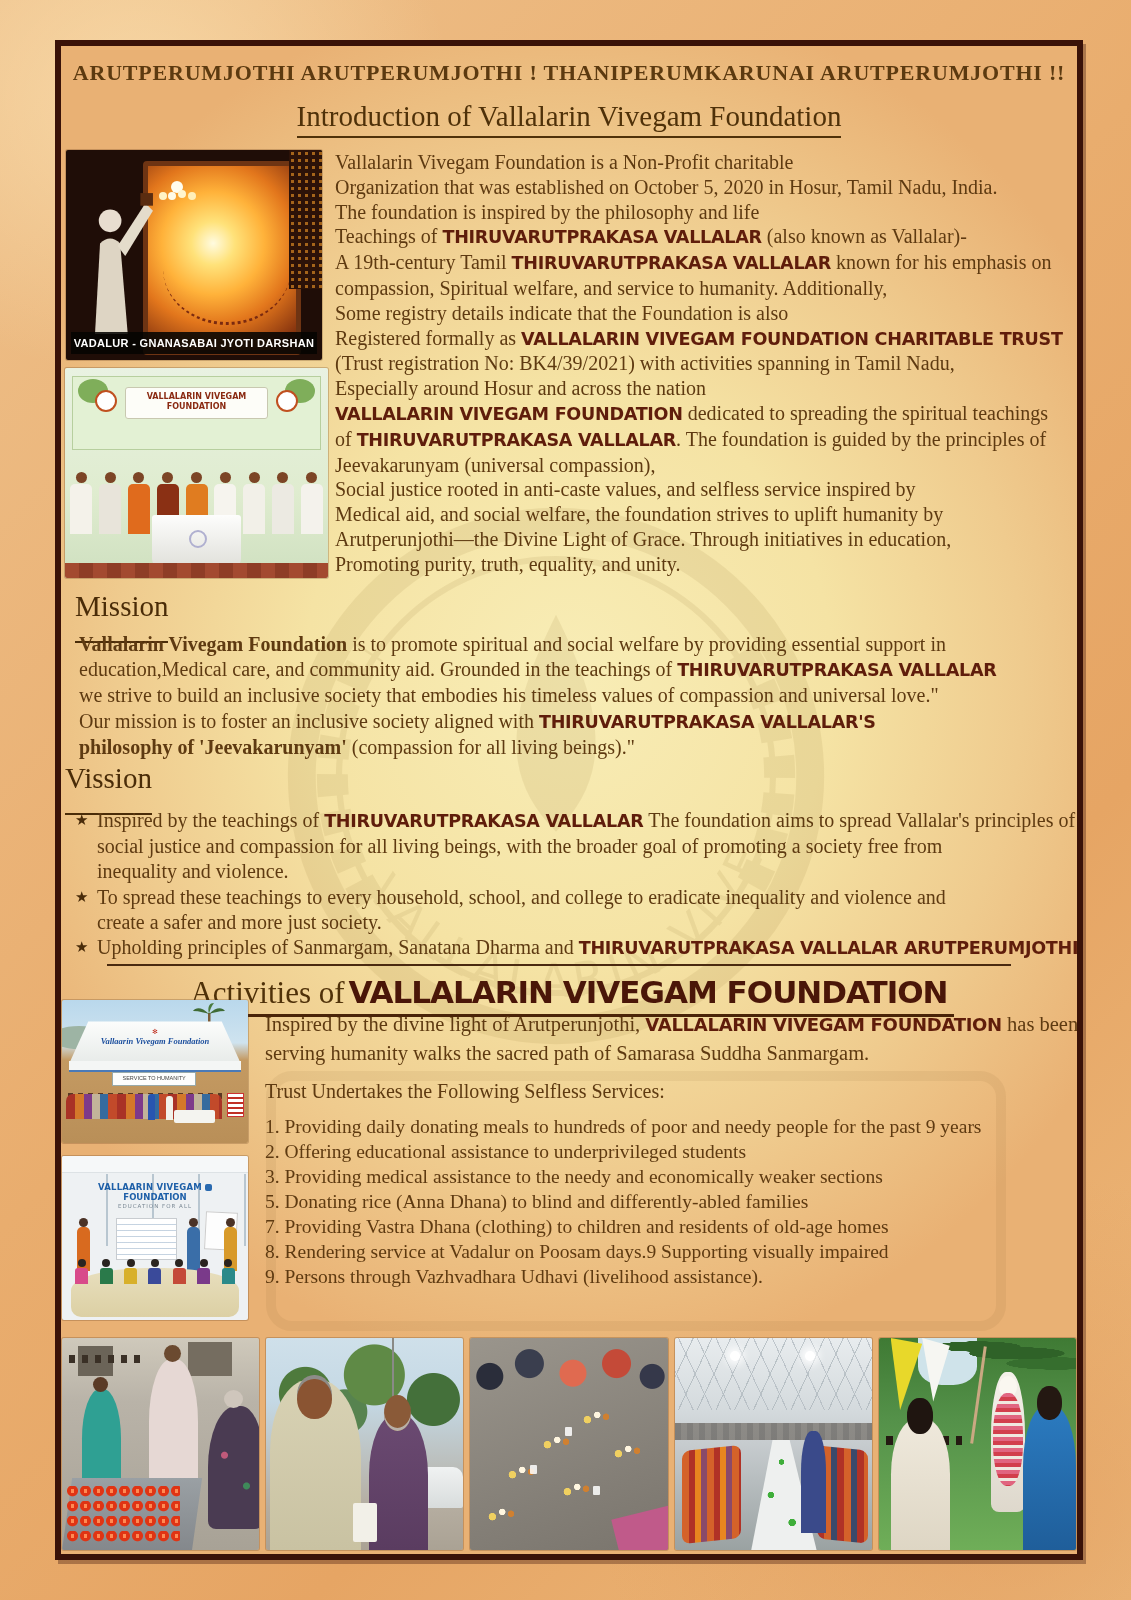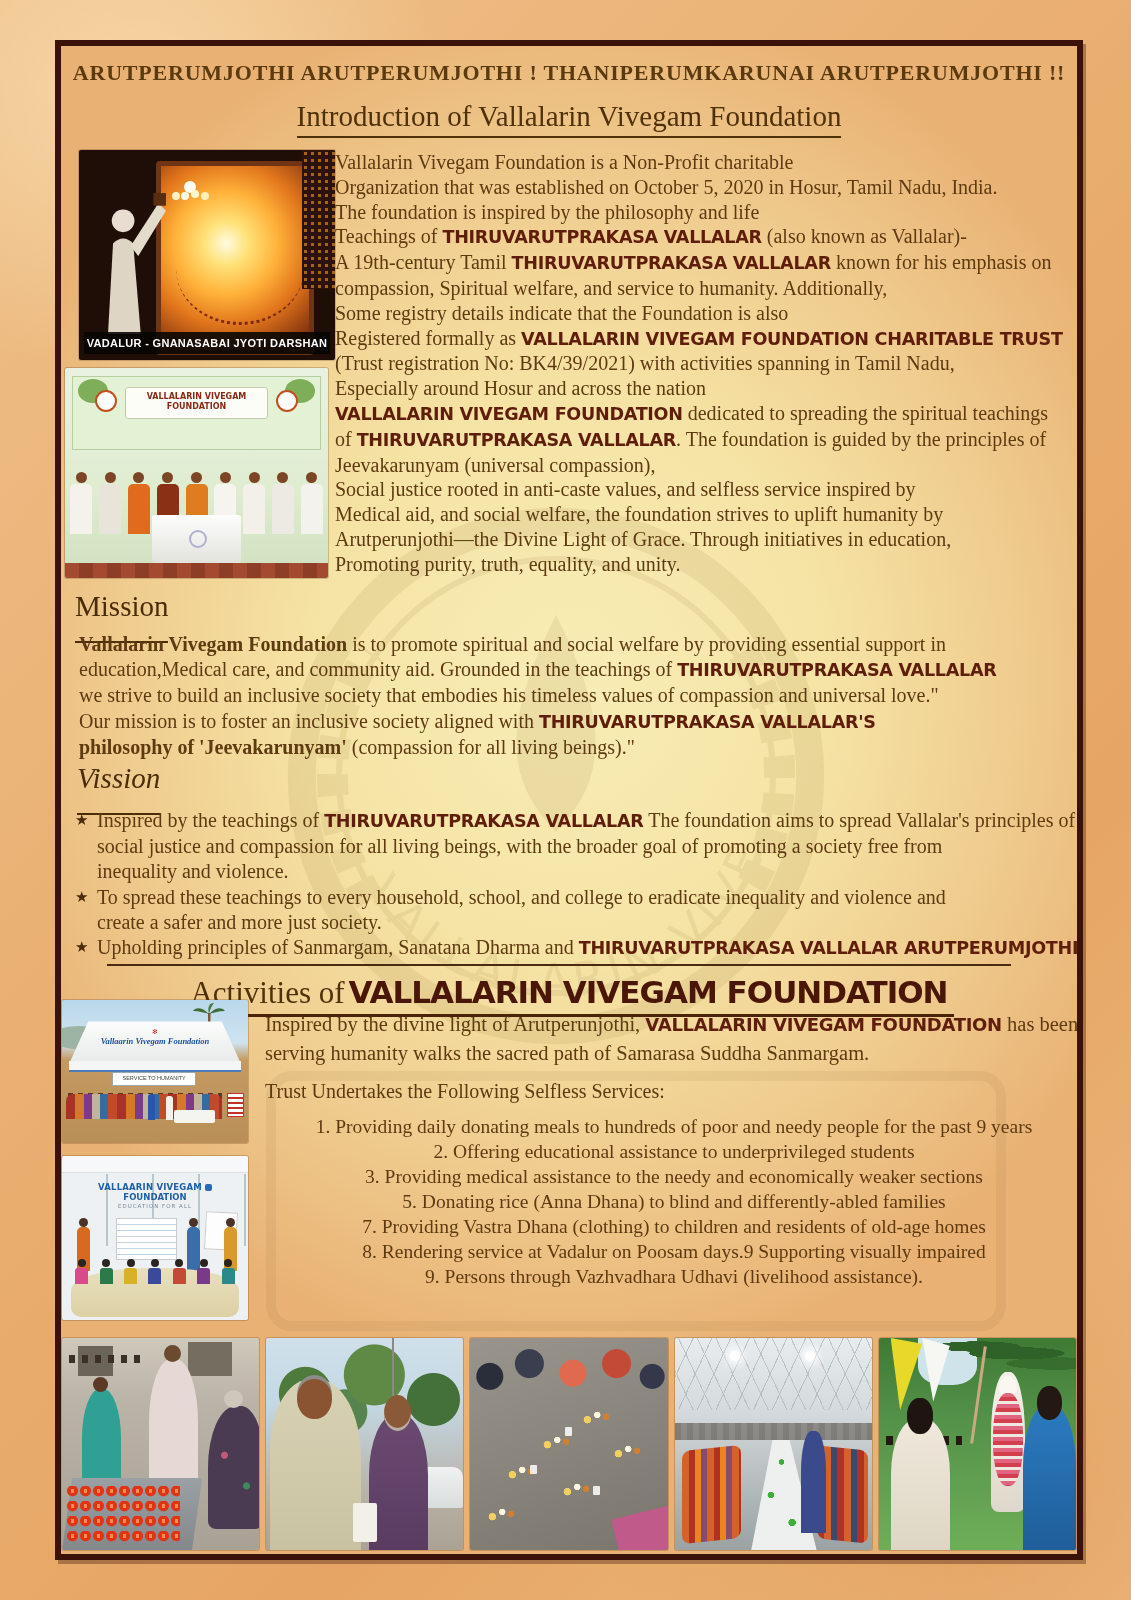--- a/index.html
+++ b/index.html
@@ -31,43 +31,43 @@
   }
   .rich .line{white-space:nowrap;}
   .acc{font-family:"DejaVu Sans",sans-serif;font-weight:700;color:#5f1d0b;font-size:.88em;letter-spacing:-.3px;}
   .bld{font-weight:700;}
   .body-text{color:#5e3a11;}
   .intro-text{position:absolute;left:274px;top:104px;width:742px;font-size:20px;line-height:24.8px;}
   .sec-h{position:absolute;color:#4a2c08;}
   .sec-h span{display:inline-block;font-size:29px;border-bottom:2px solid #4a2c08;padding-bottom:18px;}
   .mission-h{left:14px;top:544px;}
   .mission-p{position:absolute;left:18px;top:586px;width:995px;font-size:20px;line-height:25.2px;}
-  .vission-h{left:16px;top:716px;font-style:italic;}
+  .vission-h{left:4px;top:716px;}
   .vission-list{position:absolute;left:14px;top:762px;width:1000px;font-size:20px;line-height:25.2px;}
   .bullet{display:flex;align-items:flex-start;}
   .star{width:22px;flex:0 0 22px;font-size:15px;color:#4a2c0a;line-height:25.2px;font-family:"DejaVu Sans",sans-serif;}
   .separator{position:absolute;left:46px;top:918px;width:904px;height:2px;background:#4a2a10;}
   .act-title{position:absolute;top:928px;left:0;right:0;text-align:center;}
   .act-title .inner{display:inline-block;border-bottom:3px solid #4a2408;padding:0 6px 3px 6px;}
   .act-prefix{font-size:31px;color:#4f3109;}
   .act-accent{font-family:"DejaVu Sans",sans-serif;font-weight:800;font-size:31px;color:#4a1608;letter-spacing:-1px;}
   .act-text{position:absolute;left:204px;top:964px;width:818px;}
   .act-intro{font-size:20.5px;line-height:28px;}
   .services-h{margin-top:13px;font-size:20px;color:#5e3a11;}
   .services{margin-top:11px;font-size:19.5px;line-height:25px;}
-  .service{white-space:nowrap;color:#5e3a11;text-align:center;}
+  .service{white-space:nowrap;color:#5e3a11;}
   
   .wm{position:absolute;pointer-events:none;}
   .wm-emblem{left:185px;top:420px;width:620px;height:620px;opacity:.10;}
   .wm-rect{left:205px;top:1025px;width:720px;height:240px;border:10px solid rgba(120,90,40,.45);border-radius:26px;opacity:.18;}
   
   .photo{position:absolute;overflow:hidden;border-radius:2px;box-shadow:0 0 0 1px rgba(90,50,20,.25);}
   .abs{position:absolute;}
   
-  .p-jyoti{left:18px;top:104px;width:256px;height:210px;background:#1f0d07;}
+  .p-jyoti{left:5px;top:104px;width:256px;height:210px;background:#1f0d07;}
   .pj-win{left:30%;top:5%;width:58%;height:88%;border:5px solid #6e3413;border-radius:4px;
     background:radial-gradient(circle at 44% 42%, #fffbe0 0%, #ffe27a 16%, #ffb23a 38%, #e2761c 60%, #8f3a10 86%, #5e2008 100%);}
   .pj-chand{left:40%;top:20%;width:8px;height:8px;border-radius:50%;background:#fffbe8;
     box-shadow:10px -2px 0 #fff6d0, -9px 0 0 #fff3c6, 20px 0 0 #ffefb8, 5px -9px 0 2px #fffdf0;}
   .pj-garl{left:38%;top:30%;width:50%;height:52%;border:0;border-bottom:3px dotted #7a2a10;border-radius:50%;}
   .pj-curtain{right:0;top:0;width:13%;height:66%;background:#2c1208;
     background-image:radial-gradient(circle at 50% 50%, rgba(194,120,31,.8) 0 1.5px, transparent 2px);background-size:7px 7px;}
   .pj-person{left:1%;bottom:26px;width:40%;height:72%;}
   .pj-cap{left:5px;right:5px;bottom:6px;height:22px;background:rgba(6,4,2,.88);color:#fff;
     font-family:"Liberation Sans",sans-serif;font-weight:700;font-size:11px;line-height:22px;text-align:center;letter-spacing:.3px;}

